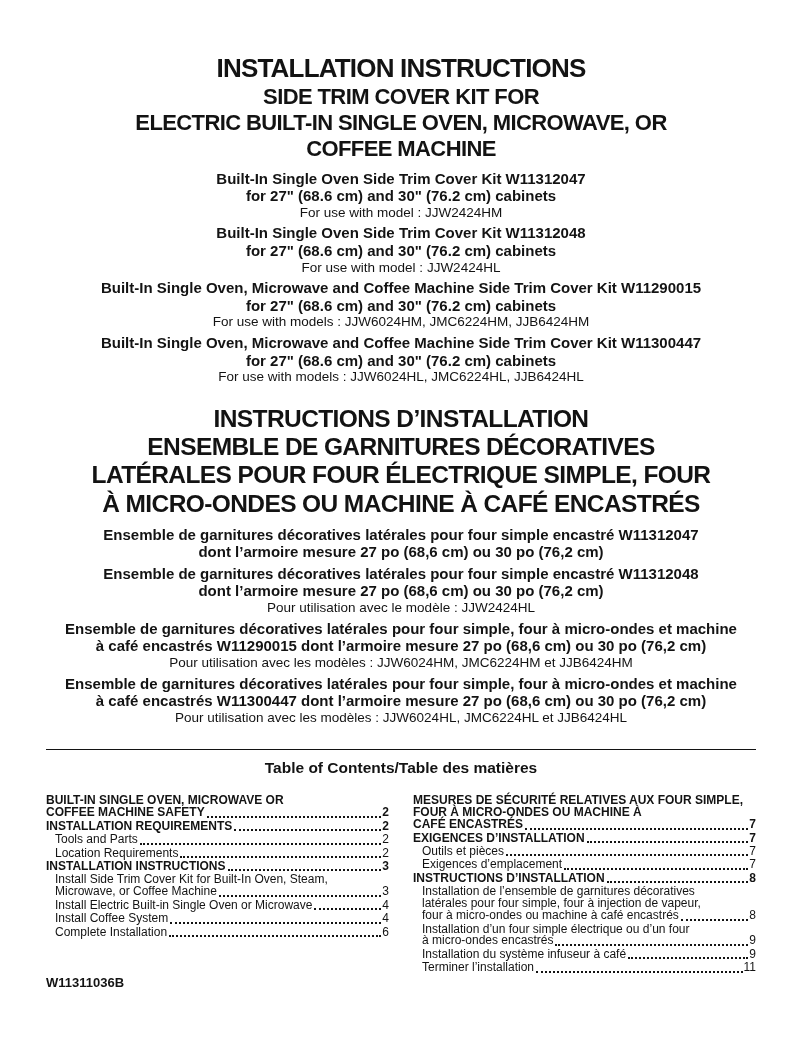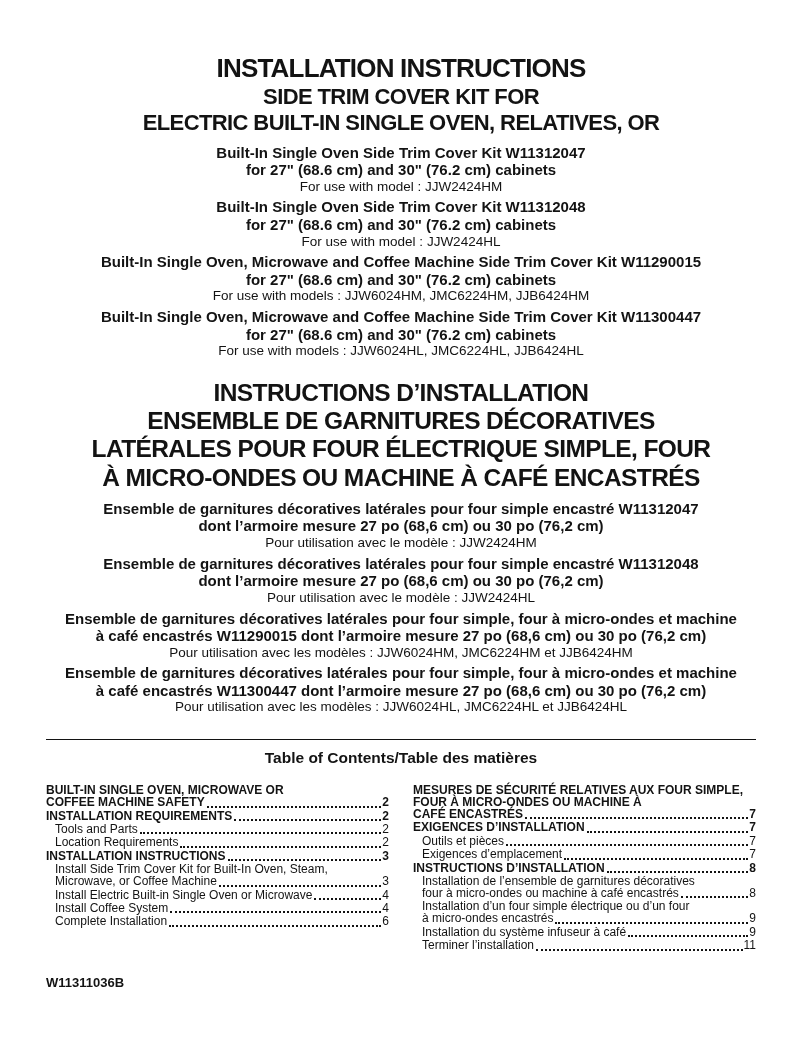--- a/index.html
+++ b/index.html
@@ -75,21 +75,22 @@
   }
 </style>
 </head>
 <body>
 
 <div class="page">
 
   <header class="en-header">
     <div class="title-xl">INSTALLATION INSTRUCTIONS</div>
     <div class="title-lg">SIDE TRIM COVER KIT FOR</div>
-    <div class="title-lg">ELECTRIC BUILT-IN SINGLE OVEN, RELATIVES, OR</div>
+    <div class="title-lg">ELECTRIC BUILT-IN SINGLE OVEN, MICROWAVE, OR</div>
+    <div class="title-lg">COFFEE MACHINE</div>
   </header>
 
   <section class="kits" id="english-kits">
       <div class="kit">
         <div class="kit-bold">Built-In Single Oven Side Trim Cover Kit W11312047</div>
         <div class="kit-bold">for 27" (68.6 cm) and 30" (76.2 cm) cabinets</div>
         <div class="kit-model">For use with model : JJW2424HM</div>
       </div>
       <div class="kit">
         <div class="kit-bold">Built-In Single Oven Side Trim Cover Kit W11312048</div>
@@ -112,21 +113,20 @@
     <div class="title-fr">INSTRUCTIONS D’INSTALLATION</div>
     <div class="title-fr">ENSEMBLE DE GARNITURES DÉCORATIVES</div>
     <div class="title-fr">LATÉRALES POUR FOUR ÉLECTRIQUE SIMPLE, FOUR</div>
     <div class="title-fr">À MICRO-ONDES OU MACHINE À CAFÉ ENCASTRÉS</div>
   </header>
 
   <section class="kits" id="french-kits">
       <div class="kit">
         <div class="kit-bold">Ensemble de garnitures décoratives latérales pour four simple encastré W11312047</div>
         <div class="kit-bold">dont l’armoire mesure 27 po (68,6 cm) ou 30 po (76,2 cm)</div>
-        <div class="kit-model">Pour utilisation avec le modèle : JJW2424HM</div>
       </div>
       <div class="kit">
         <div class="kit-bold">Ensemble de garnitures décoratives latérales pour four simple encastré W11312048</div>
         <div class="kit-bold">dont l’armoire mesure 27 po (68,6 cm) ou 30 po (76,2 cm)</div>
         <div class="kit-model">Pour utilisation avec le modèle : JJW2424HL</div>
       </div>
       <div class="kit">
         <div class="kit-bold">Ensemble de garnitures décoratives latérales pour four simple, four à micro-ondes et machine</div>
         <div class="kit-bold">à café encastrés W11290015 dont l’armoire mesure 27 po (68,6 cm) ou 30 po (76,2 cm)</div>
         <div class="kit-model">Pour utilisation avec les modèles : JJW6024HM, JMC6224HM et JJB6424HM</div>
@@ -243,20 +243,21 @@
           </div>
           <div class="toc-item toc-bold">
             <div class="toc-row">
               <span class="toc-label">INSTRUCTIONS D’INSTALLATION</span>
               <span class="toc-dots"></span>
               <span class="toc-page">8</span>
             </div>
           </div>
           <div class="toc-item toc-sub">
             <div class="toc-pre">Installation de l’ensemble de garnitures décoratives</div>
+            <div class="toc-pre">latérales pour four simple, four à injection de vapeur,</div>
             <div class="toc-row">
               <span class="toc-label">four à micro-ondes ou machine à café encastrés</span>
               <span class="toc-dots"></span>
               <span class="toc-page">8</span>
             </div>
           </div>
           <div class="toc-item toc-sub">
             <div class="toc-pre">Installation d’un four simple électrique ou d’un four</div>
             <div class="toc-row">
               <span class="toc-label">à micro-ondes encastrés</span>

